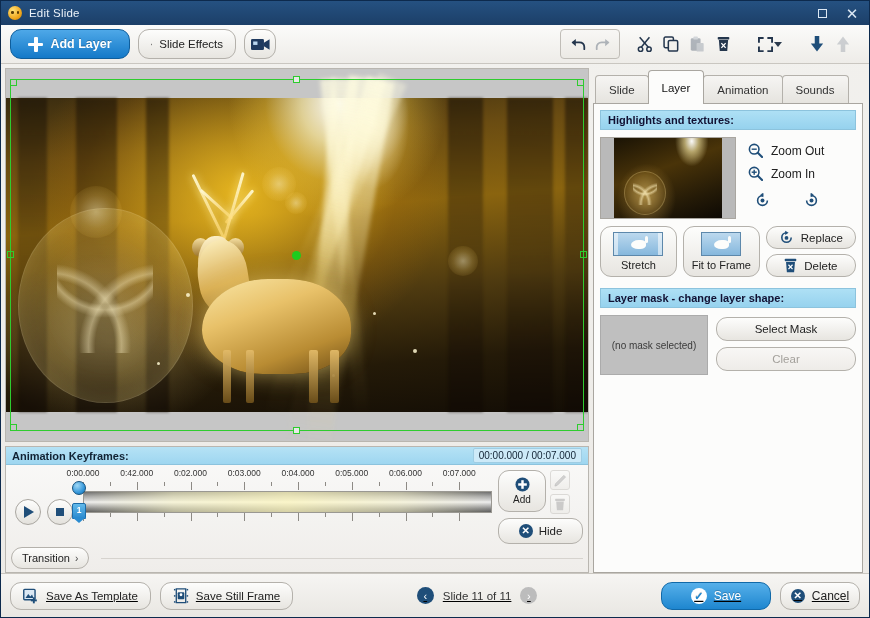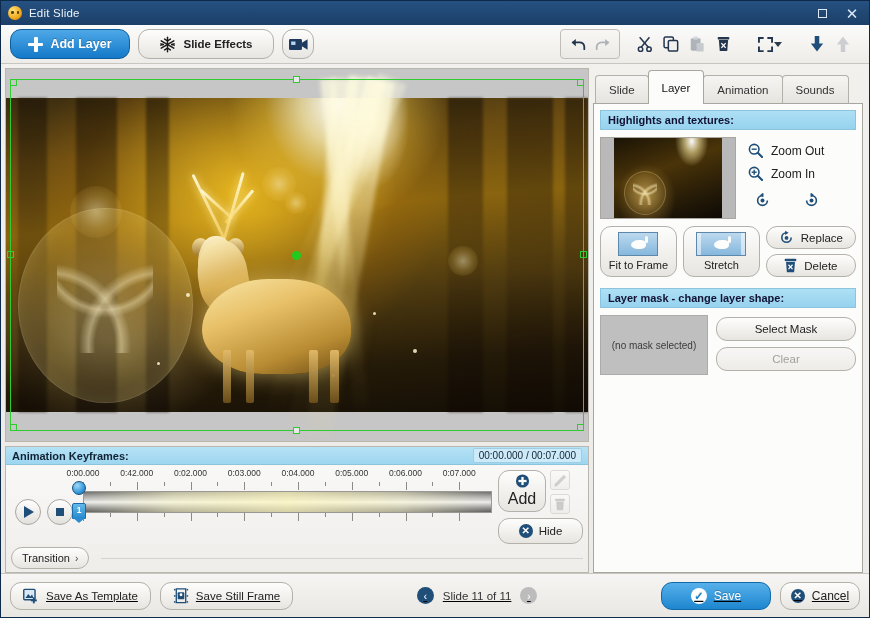--- a/index.html
+++ b/index.html
@@ -67,21 +67,21 @@
     font-size: 11.5px; color: #222;
     cursor: pointer; white-space: nowrap;
   }
   .btn.blue {
     background: linear-gradient(#4ea8e8, #1479c8);
     border: 1px solid #0f5e9c;
     color: #fff; font-weight: bold; font-size: 12.5px;
     text-shadow: 0 -1px 0 rgba(0,0,0,.25);
   }
   #addlayer { width: 120px; height: 30px; }
-  #slidefx { width: 136px; height: 30px; font-weight: bold; align-items: center; }
+  #slidefx { width: 98px; height: 30px; font-weight: normal; align-items: center; }
   #videobtn { width: 32px; height: 30px; padding: 0; }
   .plus {
     position: relative; width: 15px; height: 15px; flex: 0 0 15px;
   }
   .plus:before, .plus:after {
     content: ""; position: absolute; background: #fff; border-radius: 1px;
   }
   .plus:before { left: 6px; top: 0; width: 3.4px; height: 15px; }
   .plus:after  { top: 6px; left: 0; height: 3.4px; width: 15px; }
 
@@ -293,21 +293,21 @@
   }
   .ph-flag:after {
     content: ""; position: absolute; left: -1px; top: 13px;
     border-left: 7px solid transparent; border-right: 7px solid transparent;
     border-top: 6px solid #2a8bd0;
   }
   .kf-side { flex: 0 0 85px; display: flex; flex-direction: column; gap: 4px; padding: 2px 0 0 6px; }
   .kf-side-row { display: flex; gap: 4px; }
   #addkf {
     width: 48px; height: 42px; flex-direction: column; gap: 2px;
-    padding: 3px 0; font-size: 16px;
+    padding: 3px 0; font-size: 10px;
   }
   .icn-sq {
     width: 20px; height: 20px; border: 1px solid #b4b1ab; border-radius: 3px;
     background: linear-gradient(#fdfdfc, #e7e5e0);
     display: flex; align-items: center; justify-content: center;
   }
   .kf-bottom { flex: 0 0 28px; display: flex; align-items: center; padding: 0 5px; gap: 12px; }
   #transition { height: 22px; border-radius: 11px; padding: 0 10px; font-size: 11px; gap: 5px; }
   .chev { font-size: 10px; color: #444; }
   .hr { flex: 1; height: 1px; background: #d6d3ce; }
@@ -795,32 +795,32 @@
                   <path d="M7.2 0 L10.6 2.2 L7.2 4.4 Z" fill="#1f4e79"></path>
                   <circle cx="8" cy="8" r="2.1" fill="#1f4e79"></circle>
                 </svg>
               </span>
             </div>
           </div>
         </div>
 
         <div class="fit-row">
           <div class="btn fitbtn">
-            <div class="mini sm">
-              <div class="mini-swan"></div>
-            </div>
-            <span>Fit to Frame</span>
-          </div>
-          <div class="btn fitbtn">
             <div class="mini">
               <div class="mini-strip" style="left:0"></div>
               <div class="mini-strip" style="right:0"></div>
               <div class="mini-swan"></div>
             </div>
             <span>Stretch</span>
+          </div>
+          <div class="btn fitbtn">
+            <div class="mini sm">
+              <div class="mini-swan"></div>
+            </div>
+            <span>Fit to Frame</span>
           </div>
           <div class="right-btns">
             <div class="btn wbtn">
               <svg width="15" height="15" viewBox="0 0 16 16">
                 <path d="M13 8 A5 5 0 1 1 8 3" stroke="#1f4e79" stroke-width="1.7" fill="none"></path>
                 <path d="M6.6 0.8 L10.2 3 L6.6 5.2 Z" fill="#1f4e79"></path>
                 <circle cx="8" cy="8.4" r="2" fill="#1f4e79"></circle>
               </svg>
               <span>Replace</span>
             </div>

